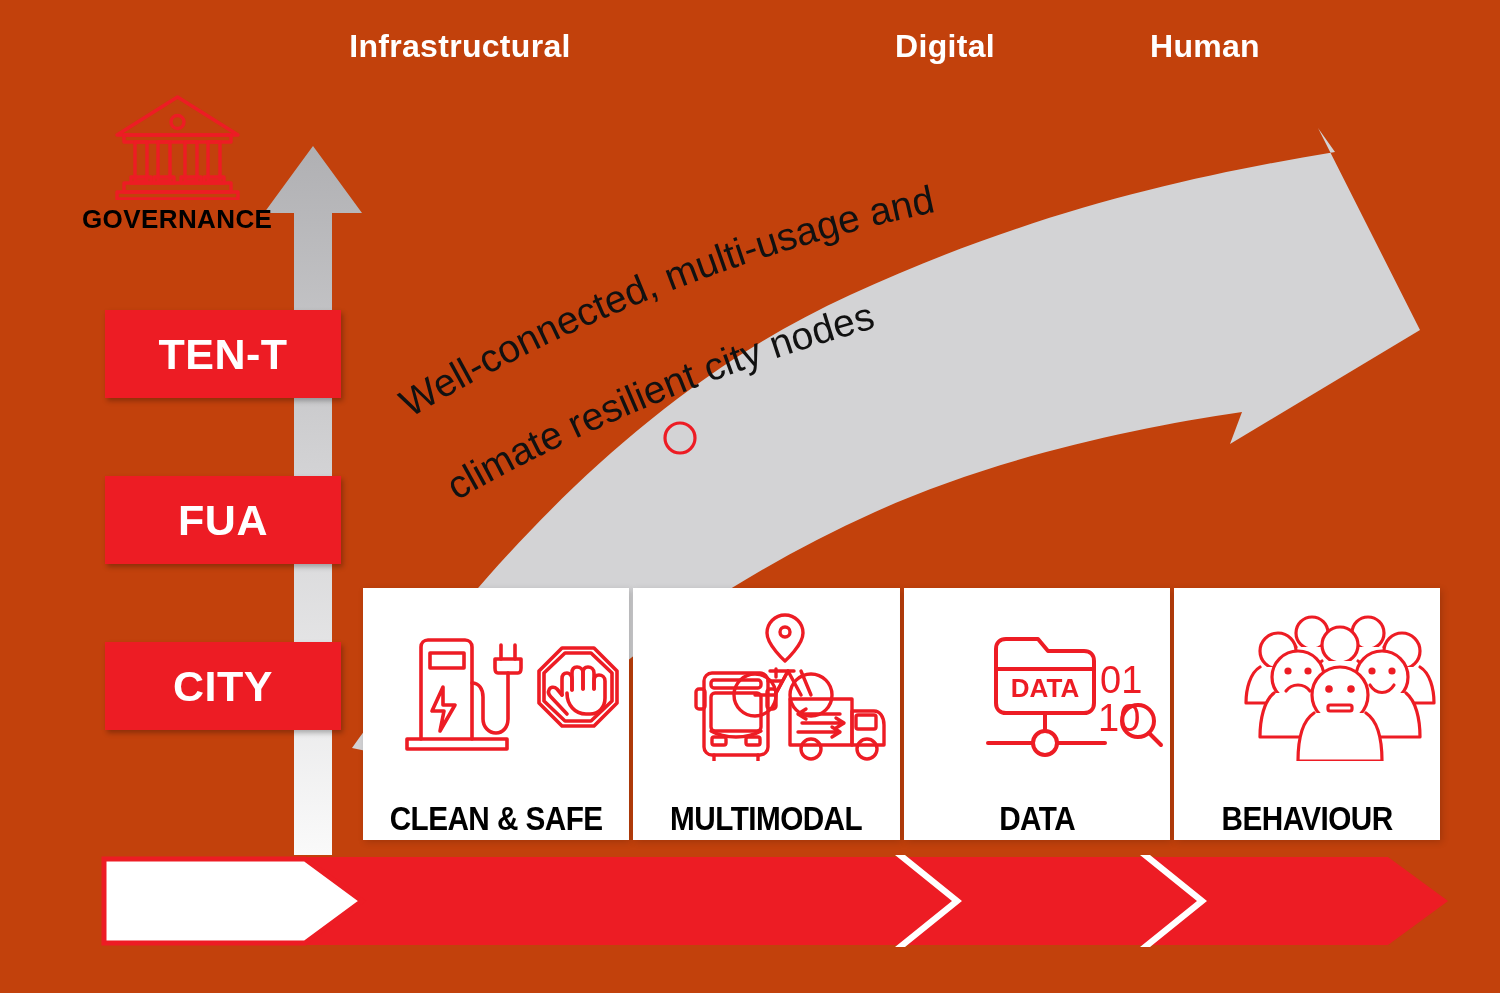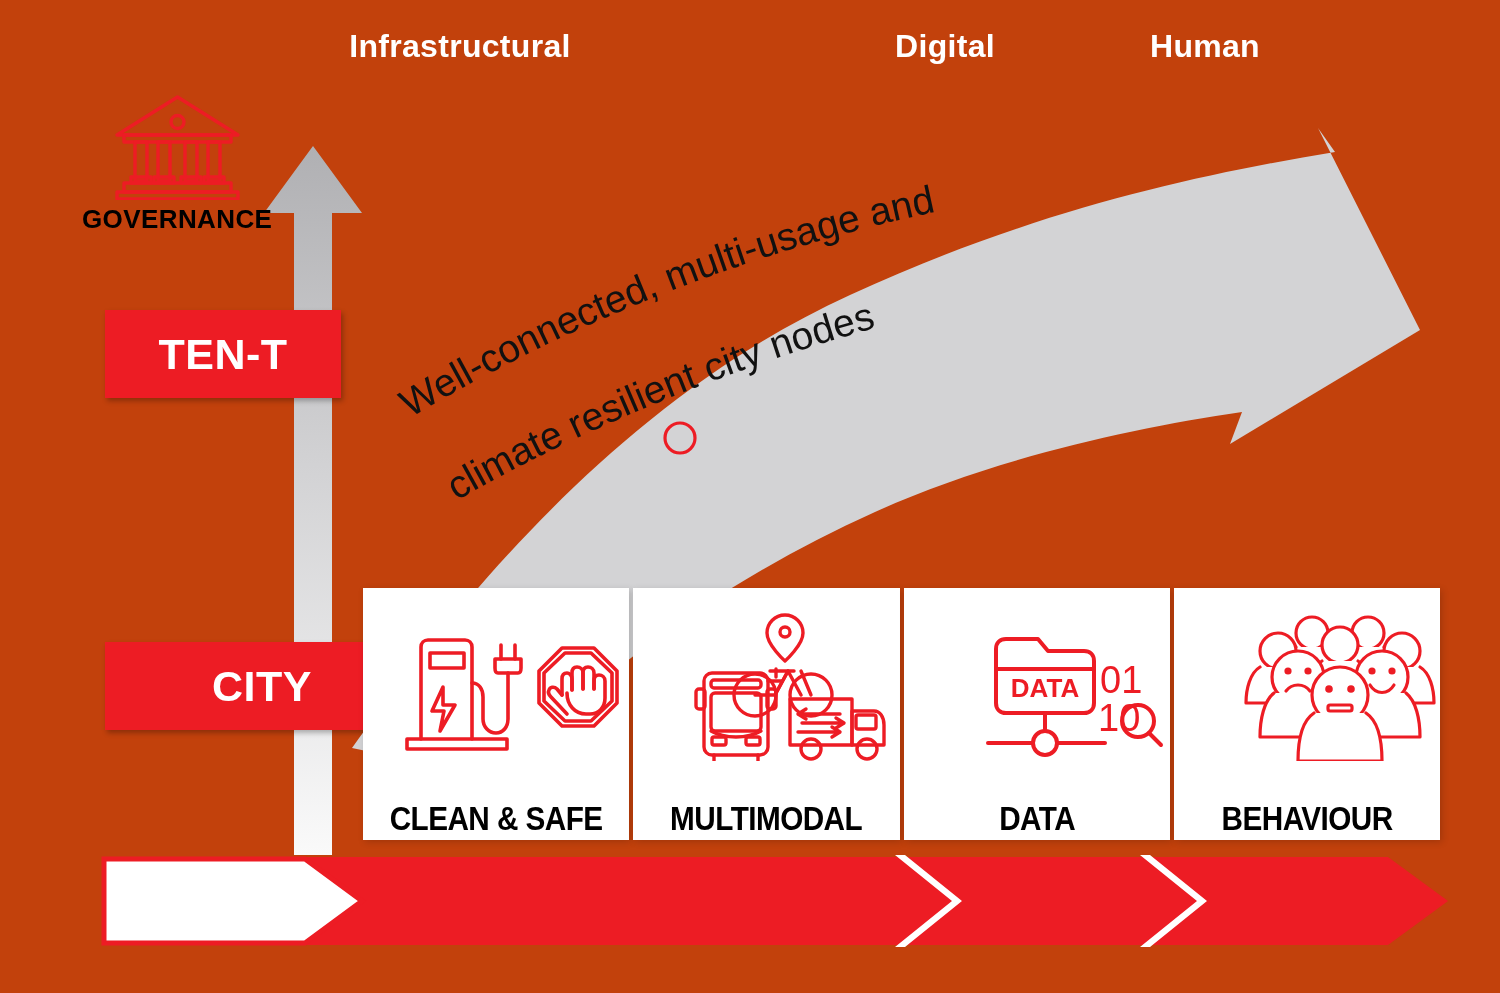--- a/index.html
+++ b/index.html
@@ -58,21 +58,21 @@
     justify-content: center;
   }
   .level-bar span {
     color: #ffffff;
     font-size: 43px;
     font-weight: bold;
     letter-spacing: 0.5px;
   }
   .level-tent { top: 310px; }
   .level-fua  { top: 476px; }
-  .level-city { top: 642px; padding-left: 39px; }
+  .level-city { top: 642px; }
 
   
   .curve-arrow {
     position: absolute;
     left: 330px;
     top: 100px;
     width: 1110px;
     height: 680px;
     pointer-events: none;
   }
@@ -191,20 +191,23 @@
 
         <rect x="14" y="91" width="107" height="9"></rect>
         <rect x="7" y="100" width="121" height="7"></rect>
       </g>
     </svg>
     <div class="gov-label">GOVERNANCE</div>
   </div>
 
   <div class="level-bar level-tent">
     <span>TEN-T</span>
+  </div>
+  <div class="level-bar level-fua">
+    <span>FUA</span>
   </div>
   <div class="level-bar level-city">
     <span>CITY</span>
   </div>
 
   <svg class="curve-arrow" viewBox="0 0 1110 680">
 
     <path d="
         M22,648
         C 130,500 290,300 520,195

